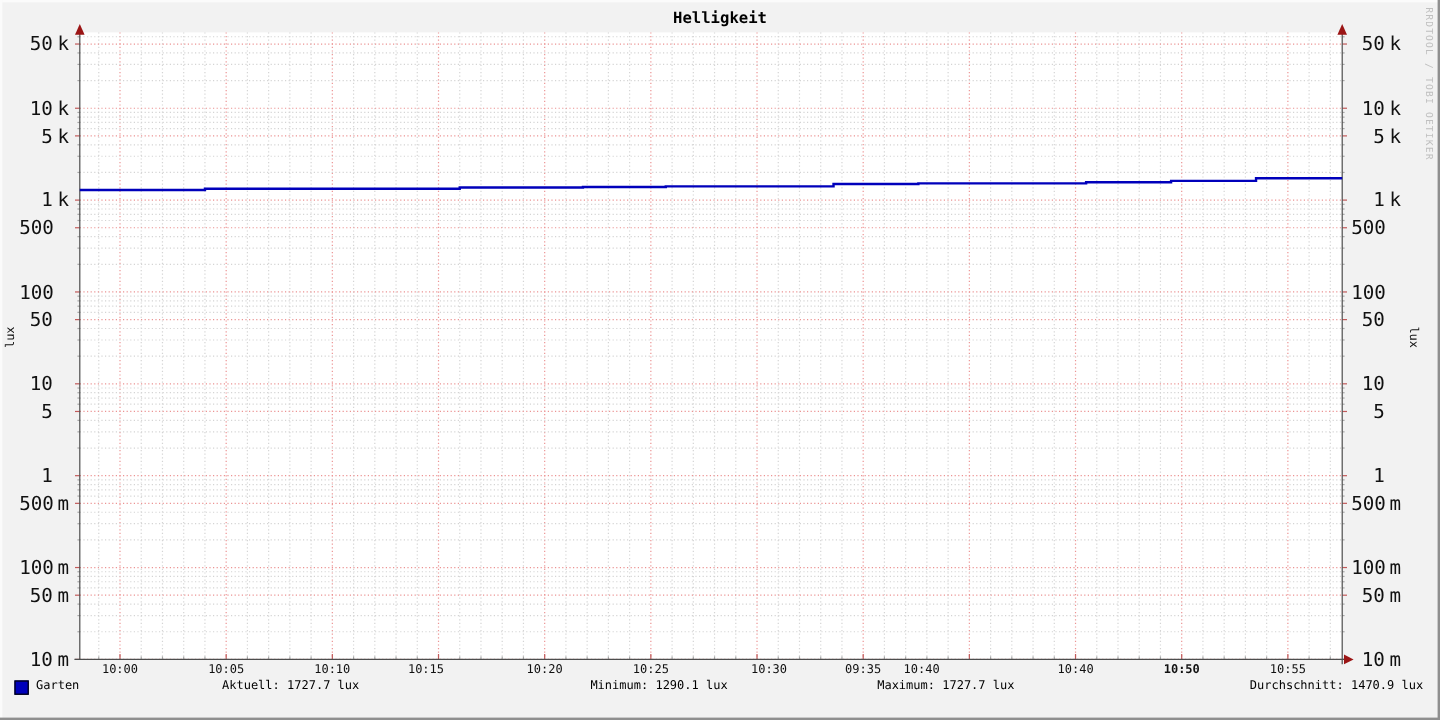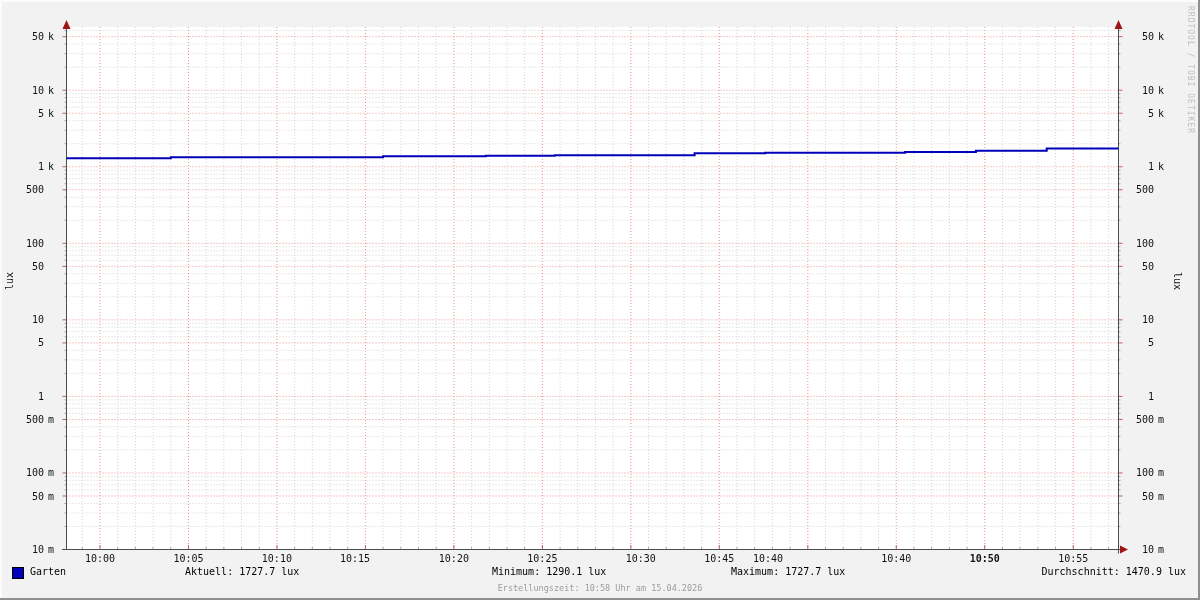--- a/index.html
+++ b/index.html
@@ -13,21 +13,21 @@
   .edge.bottom{left:0;bottom:0;width:1200px;height:2px;background:#8f8f8f;}
   .edge.right{right:0;top:0;width:2px;height:600px;background:#8f8f8f;}
 
   .title{position:absolute;left:0;top:8px;width:1200px;text-align:center;
          font-size:13px;font-weight:bold;color:#000;}
   .watermark{position:absolute;right:5px;top:6px;writing-mode:vertical-rl;
          font-size:8px;letter-spacing:1px;color:#bfbfbf;white-space:pre;}
 
   svg#plot{position:absolute;left:0;top:0;}
 
-  .ytick{position:absolute;height:13px;font-size:10px;color:#111;line-height:13px;}
+  .ytick{position:absolute;height:13px;font-size:16px;color:#111;line-height:13px;}
   .ytick .num{display:inline-block;width:28px;text-align:right;}
   .ytick .unit{display:inline-block;width:12px;margin-left:4px;text-align:left;}
   .xtick{position:absolute;width:50px;text-align:center;font-size:10px;color:#111;
          top:553px;line-height:12px;}
   .ylab{position:absolute;font-size:10px;color:#111;}
   .ylab.left{left:4px;top:272px;writing-mode:vertical-rl;transform:rotate(180deg);}
   .ylab.right{left:1172px;top:272px;writing-mode:vertical-rl;}
 
   .legend{position:absolute;left:0;top:566px;width:1200px;height:15px;font-size:10px;color:#000;}
   .legend .swatch{position:absolute;left:12px;top:1px;width:10px;height:10px;
@@ -38,20 +38,21 @@
   .legend .maximum{position:absolute;left:731px;top:0;}
   .legend .durchschnitt{position:absolute;right:14px;top:0;}
   .footer{position:absolute;left:0;top:583px;width:1200px;text-align:center;
          font-size:8.5px;color:#9c9c9c;}
 </style>
 </head>
 <body>
 
 <div class="graph">
 
+  <div class="title">Helligkeit</div>
   <div class="watermark">RRDTOOL / TOBI OETIKER</div>
 
   <svg id="plot" width="1200" height="600">
       <rect x="66.5" y="27" width="1052" height="522.5" fill="#ffffff"></rect>
       <line x1="82.305" y1="27" x2="82.305" y2="549.5" stroke="#d4d4d4" stroke-dasharray="1 2" stroke-width="1"></line>
       <line x1="117.695" y1="27" x2="117.695" y2="549.5" stroke="#d4d4d4" stroke-dasharray="1 2" stroke-width="1"></line>
       <line x1="135.39" y1="27" x2="135.39" y2="549.5" stroke="#d4d4d4" stroke-dasharray="1 2" stroke-width="1"></line>
       <line x1="153.085" y1="27" x2="153.085" y2="549.5" stroke="#d4d4d4" stroke-dasharray="1 2" stroke-width="1"></line>
       <line x1="170.78" y1="27" x2="170.78" y2="549.5" stroke="#d4d4d4" stroke-dasharray="1 2" stroke-width="1"></line>
       <line x1="206.17000000000002" y1="27" x2="206.17000000000002" y2="549.5" stroke="#d4d4d4" stroke-dasharray="1 2" stroke-width="1"></line>
@@ -389,38 +390,37 @@
       <div class="ytick" style="left:1126px;top:543.0px;"><span class="num">10</span><span class="unit">m</span></div>
     </div>
   <div id="xlabels">
       <div class="xtick" style="left:75.0px;">10:00</div>
       <div class="xtick" style="left:163.5px;">10:05</div>
       <div class="xtick" style="left:251.9px;">10:10</div>
       <div class="xtick" style="left:330px;">10:15</div>
       <div class="xtick" style="left:428.9px;">10:20</div>
       <div class="xtick" style="left:517.4px;">10:25</div>
       <div class="xtick" style="left:605.9px;text-align:right;">10:30</div>
-      <div class="xtick" style="left:694.3px;">10:45</div>
+      <div class="xtick" style="left:694.3px;">09:35</div>
       <div class="xtick" style="left:743px;">10:40</div>
       <div class="xtick" style="left:871.3px;">10:40</div>
       <div class="xtick" style="left:959.8px;font-weight:bold;">10:50</div>
       <div class="xtick" style="left:1048.2px;">10:55</div>
     </div>
 
   <div class="ylab left">lux</div>
   <div class="ylab right">lux</div>
 
   <div class="legend">
     <span class="swatch" id="legend-swatch" style="background: rgb(0, 0, 187);"></span>
     <span class="name">Garten</span>
     <span class="aktuell">Aktuell: 1727.7 lux</span>
     <span class="minimum">Minimum: 1290.1 lux</span>
     <span class="maximum">Maximum: 1727.7 lux</span>
     <span class="durchschnitt">Durchschnitt: 1470.9 lux</span>
   </div>
 
-  <div class="footer">Erstellungszeit: 10:58 Uhr am 15.04.2026</div>
 
   <div class="edge top"></div>
   <div class="edge left"></div>
   <div class="edge bottom"></div>
   <div class="edge right"></div>
 </div>
 
 </body></html>

